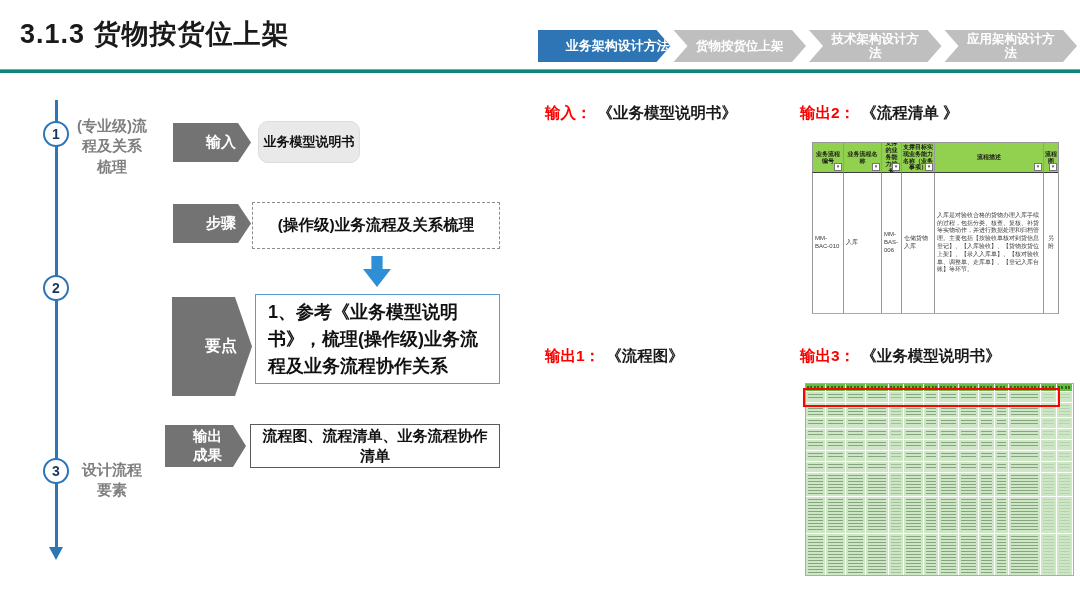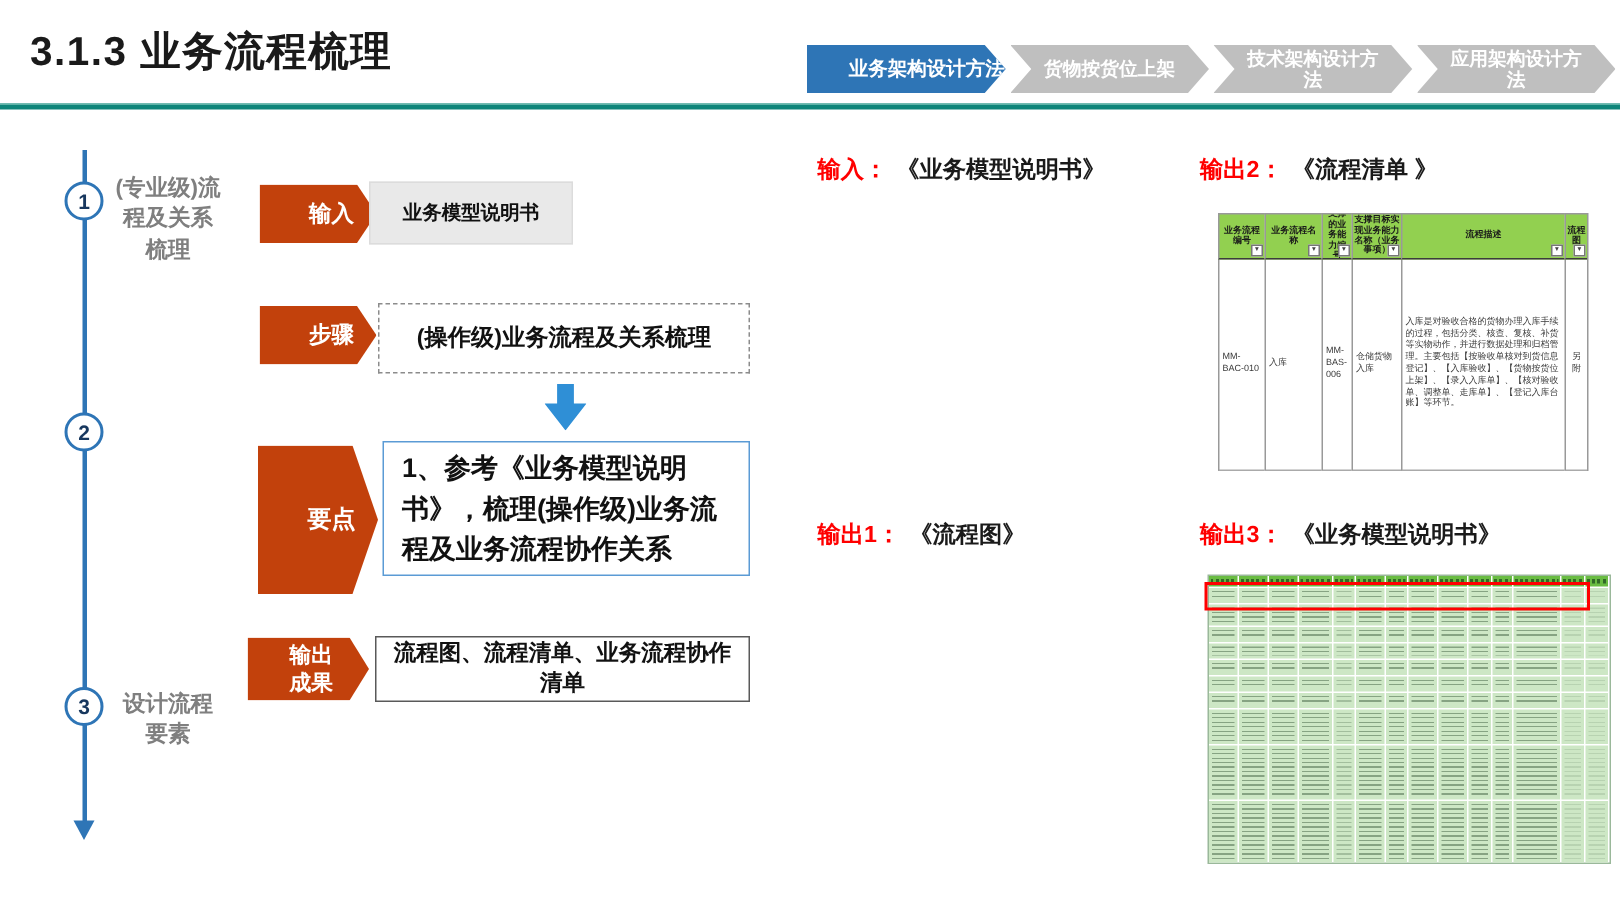--- a/index.html
+++ b/index.html
@@ -26,21 +26,21 @@
   .tl-arrow{position:absolute;left:49px;top:547px;width:0;height:0;
             border-left:7px solid transparent;border-right:7px solid transparent;border-top:13px solid #2E75B6;}
   .tl-circle{position:absolute;left:43px;width:22px;height:22px;border:2.5px solid #2E75B6;border-radius:50%;
              background:#fff;display:flex;align-items:center;justify-content:center;
              font-size:14px;color:#17375E;font-weight:bold;z-index:2;}
   .tl-label{position:absolute;left:68px;width:88px;text-align:center;font-weight:bold;font-size:15px;
             line-height:1.35;color:#7F7F7F;white-space:pre-line;}
   .tl-label.active{color:#1F3864;font-size:15.5px;}
 
   
-  .flow-arrow{position:absolute;background:#c2410c;color:#fff;font-weight:bold;
+  .flow-arrow{position:absolute;background:#737373;color:#fff;font-weight:bold;
               display:flex;align-items:center;justify-content:center;padding-right:10px;box-sizing:border-box;
               clip-path:polygon(0 0,calc(100% - 13px) 0,100% 50%,calc(100% - 13px) 100%,0 100%);padding-left:28px;}
   .box{position:absolute;box-sizing:border-box;display:flex;align-items:center;justify-content:center;
        font-weight:bold;color:#111;text-align:center;background:#fff;}
   .box.gray{background:#E9E9E9;border:1px solid #DCDCDC;}
   .box.dashed{border:1.5px dashed #8C8C8C;}
   .box.blue{border:1.5px solid #5B9BD5;text-align:left;justify-content:flex-start;padding:8px 12px;}
   .box.outline{border:1.5px solid #595959;padding:2px 10px;}
   .down-arrow{position:absolute;left:363px;top:256px;width:28px;height:31px;background:#2F8FD6;
               clip-path:polygon(30% 0,70% 0,70% 42%,100% 42%,50% 100%,0 42%,30% 42%);}
@@ -74,21 +74,21 @@
       background-image:repeating-linear-gradient(#3f5f40 0 0.9px,transparent 0.9px 3px);opacity:.5;}
   .t2 .cx:nth-child(14n+13)::after,.t2 .cx:nth-child(14n)::after{opacity:.15;}
   .t2 .cx:nth-child(14n+5)::after{opacity:.3;}
   .hl-box{position:absolute;left:803px;top:388px;width:253px;height:15px;border:2.5px solid #FF0000;z-index:5;}
 </style>
 </head>
 <body>
 
 <div class="slide">
 
-  <div class="title">3.1.3 业务流程梳理</div>
+  <div class="title">3.1.3 货物按货位上架</div>
   <div class="divider"></div>
 
   <div class="tabs">
     <div class="tab first active">
       <span class="wrap">业务架构设计方法</span>
     </div>
     <div class="tab idle">
       <span class="wrap">货物按货位上架</span>
     </div>
     <div class="tab idle">
@@ -113,21 +113,21 @@
     <span>2</span>
   </div>
 
   <div class="tl-circle" style="top:458px;">
     <span>3</span>
   </div>
   <div class="tl-label" style="top:460px;">设计流程
 要素</div>
 
   <div class="flow-arrow" style="left:173px;top:123px;width:78px;height:39px;font-size:15px;">输入</div>
-  <div class="box gray" style="left:246px;top:121px;width:136px;height:42px;font-size:13px;">业务模型说明书</div>
+  <div class="box gray" style="left:258px;top:121px;width:102px;height:42px;font-size:13px;border-radius:10px;">业务模型说明书</div>
 
   <div class="flow-arrow" style="left:173px;top:204px;width:78px;height:39px;font-size:15px;">步骤</div>
   <div class="box dashed" style="left:252px;top:202px;width:248px;height:47px;font-size:15.5px;">(操作级)业务流程及关系梳理</div>
 
   <div class="down-arrow"></div>
 
   <div class="flow-arrow" style="left:172px;top:297px;width:80px;height:99px;font-size:16px;clip-path:polygon(0 0,calc(100% - 17px) 0,100% 50%,calc(100% - 17px) 100%,0 100%);">要点</div>
   <div class="box blue" style="left:255px;top:294px;width:245px;height:90px;font-size:18px;line-height:1.5;">1、参考《业务模型说明书》，梳理(操作级)业务流程及业务流程协作关系</div>
 
   <div class="flow-arrow" style="left:165px;top:425px;width:81px;height:42px;font-size:14.5px;">输出成果</div>

